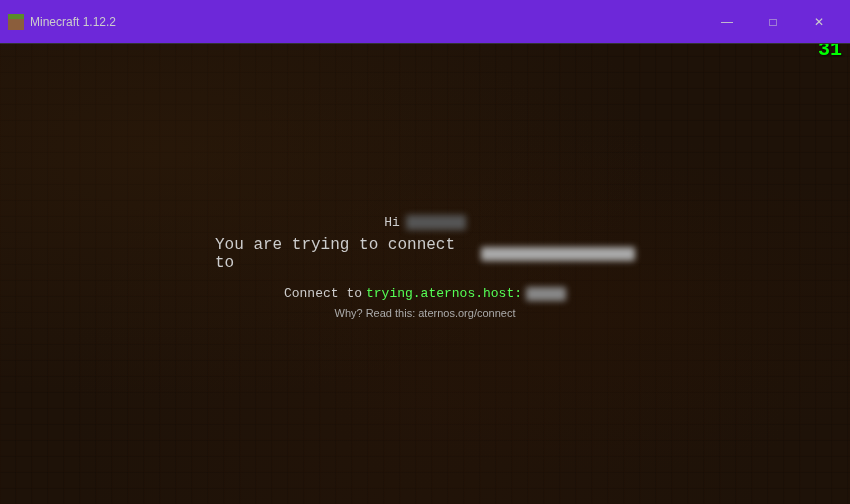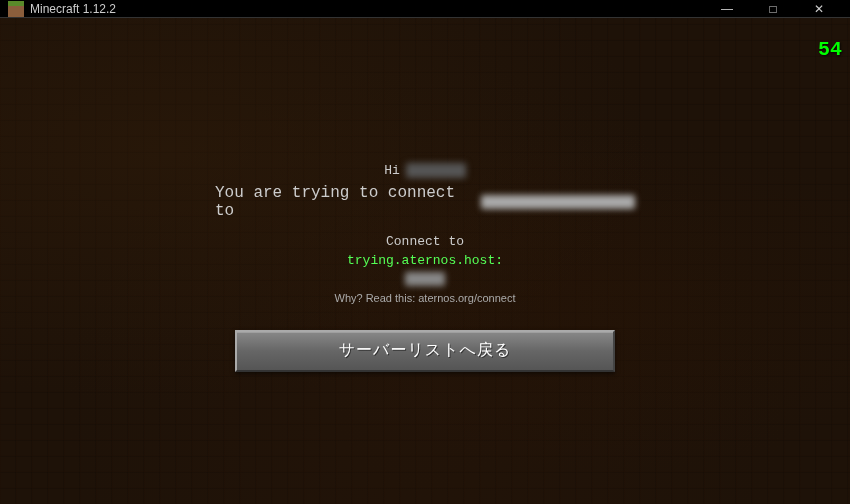--- a/index.html
+++ b/index.html
@@ -67,22 +67,22 @@
         radial-gradient(ellipse at 70% 60%, rgba(40,20,5,0.4) 0%, transparent 40%),
         radial-gradient(ellipse at 50% 80%, rgba(50,25,8,0.2) 0%, transparent 60%);
     }
 
     
     .titlebar {
       position: absolute;
       top: 0;
       left: 0;
       right: 0;
-      height: 18px;
-      background: #000000;
+      height: 44px;
+      background: #6d28d9;
       display: flex;
       align-items: center;
       justify-content: space-between;
       padding: 0 8px;
       z-index: 100;
       border-bottom: 1px solid #333;
     }
 
     .titlebar-left {
       display: flex;
@@ -237,21 +237,20 @@
     }
 
     .connect-line {
       color: #cccccc;
       font-size: 13px;
       font-family: 'Courier New', monospace;
       display: flex;
       align-items: center;
       gap: 4px;
       margin-top: 8px;
-      flex-direction: column;
     }
 
     .connect-host {
       color: #55ff55;
       font-size: 13px;
       font-family: 'Courier New', monospace;
     }
 
     .port-blur {
       display: inline-block;
@@ -306,21 +305,21 @@
     </div>
     <span class="titlebar-title">Minecraft 1.12.2</span>
   </div>
   <div class="titlebar-controls">
     <button class="titlebar-btn">—</button>
     <button class="titlebar-btn">□</button>
     <button class="titlebar-btn close">✕</button>
   </div>
 </div>
 
-<div class="fps-counter">54</div>
+<div class="fps-counter">31</div>
 
 <div class="content">
   <div class="dialog">
 
 
     <div class="dialog-body">
 
       <div class="hi-line">
         <span>Hi</span>
         <span class="username-blur"></span>
@@ -334,16 +333,15 @@
       <div class="connect-line">
         <span>Connect to</span>
         <span class="connect-host">trying.aternos.host:</span>
         <span class="port-blur"></span>
       </div>
 
       <div class="why-line">Why? Read this: aternos.org/connect</div>
 
     </div>
 
-    <button class="back-button">サーバーリストへ戻る</button>
 
   </div>
 </div>
 
 </body></html>

